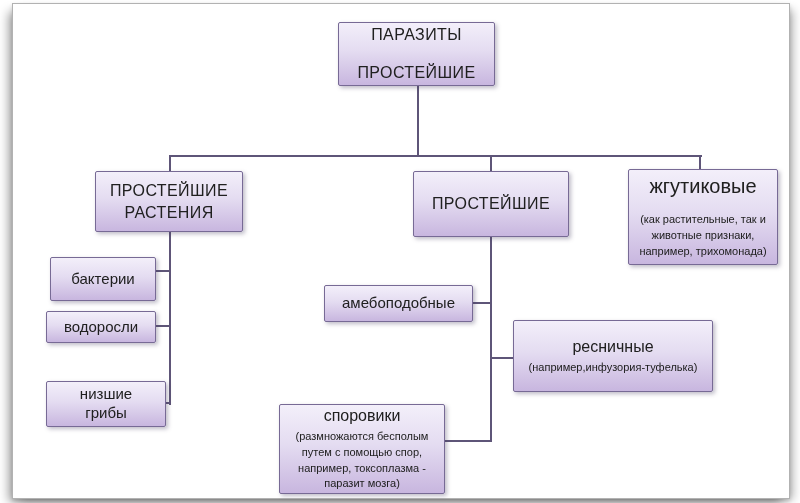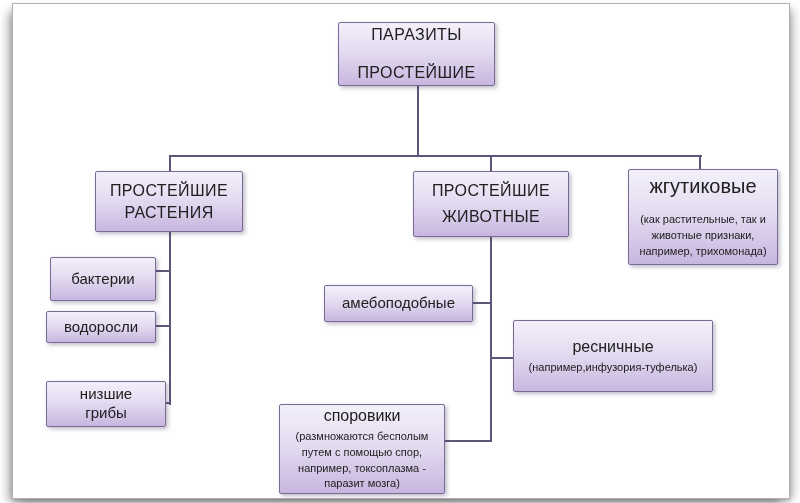--- a/index.html
+++ b/index.html
@@ -79,21 +79,20 @@
     <span class="ln">ПРОСТЕЙШИЕ</span>
   </div>
 
   <div class="node hdr" id="n-plants">
     <span class="ln">ПРОСТЕЙШИЕ</span>
     <span class="ln">РАСТЕНИЯ</span>
   </div>
 
   <div class="node hdr" id="n-animals">
     <span class="ln">ПРОСТЕЙШИЕ</span>
-    <span class="ln">ЖИВОТНЫЕ</span>
   </div>
 
   <div class="node" id="n-flagellates">
     <span class="title-lg">жгутиковые</span>
     <span class="sub">(как растительные, так и животные признаки, например, трихомонада)</span>
   </div>
 
   <div class="node lbl" id="n-bacteria">
     <span>бактерии</span>
   </div>

